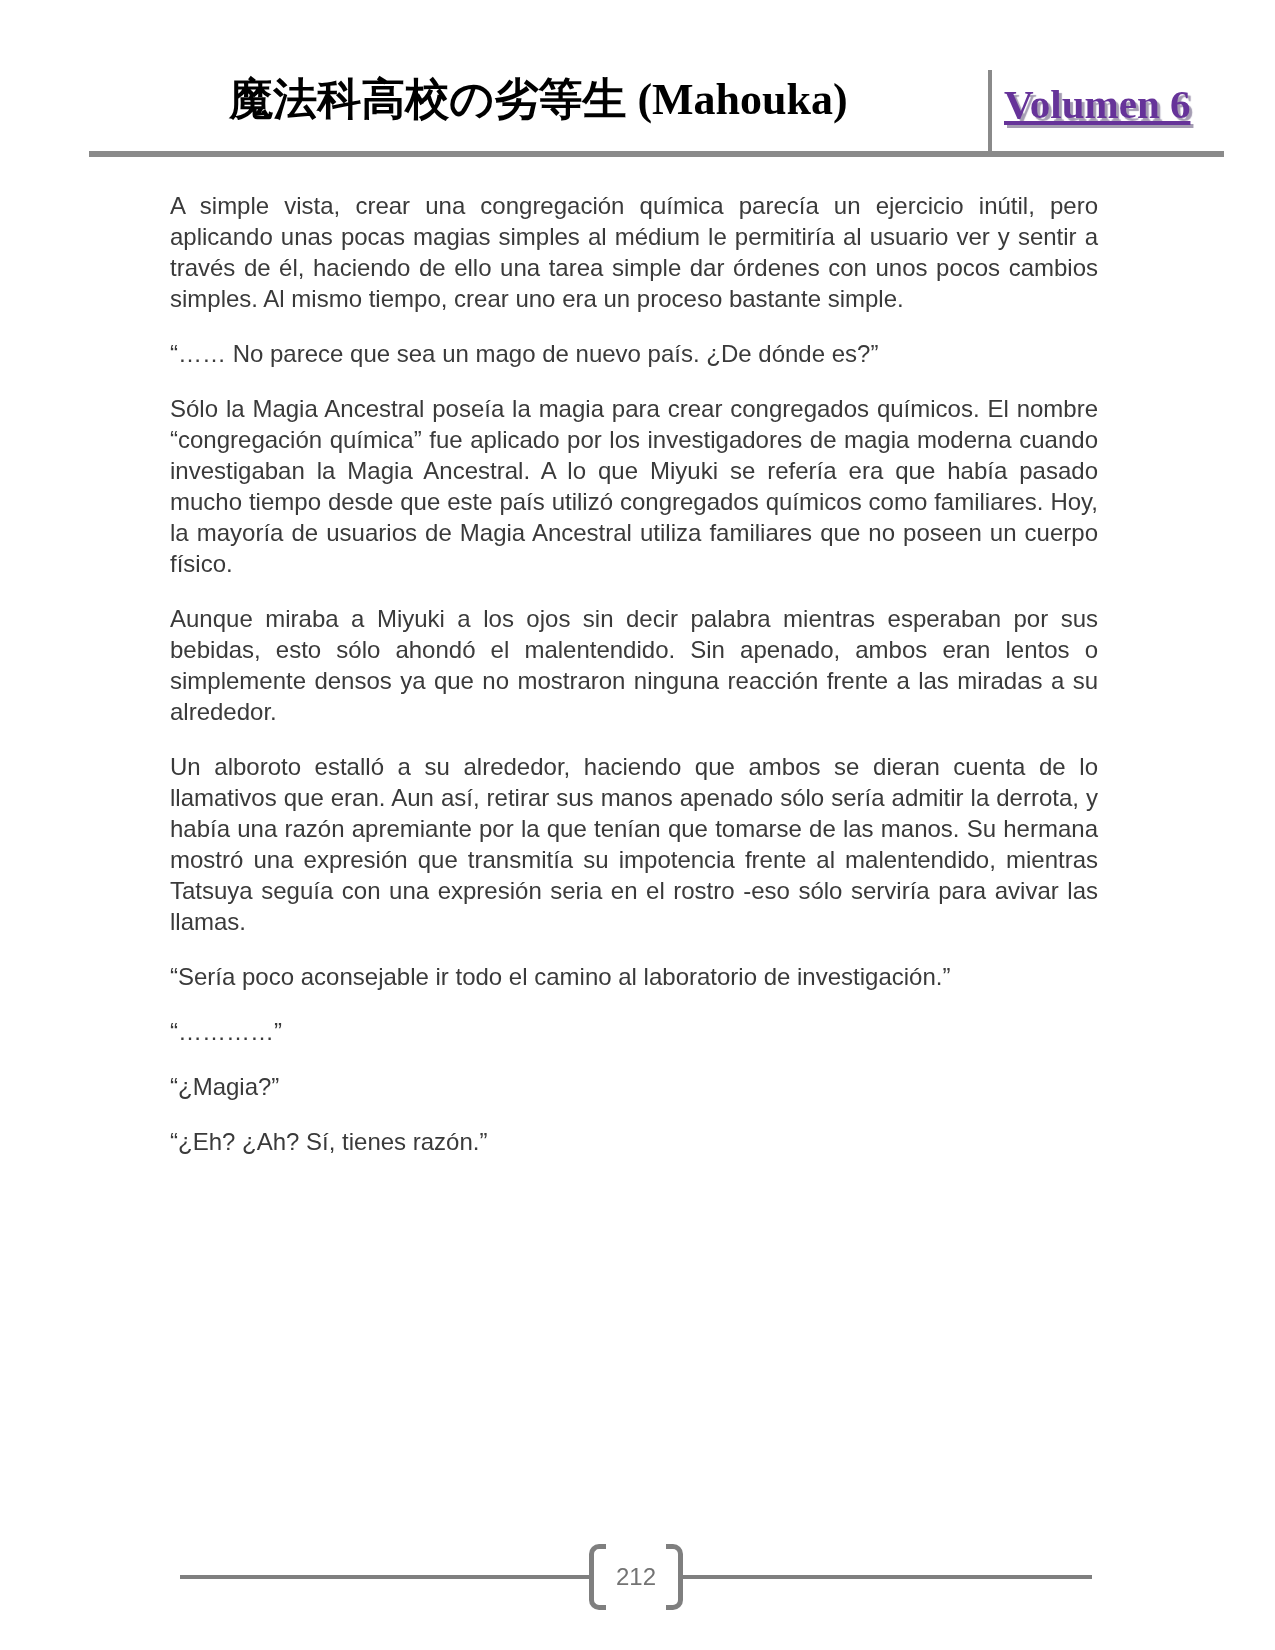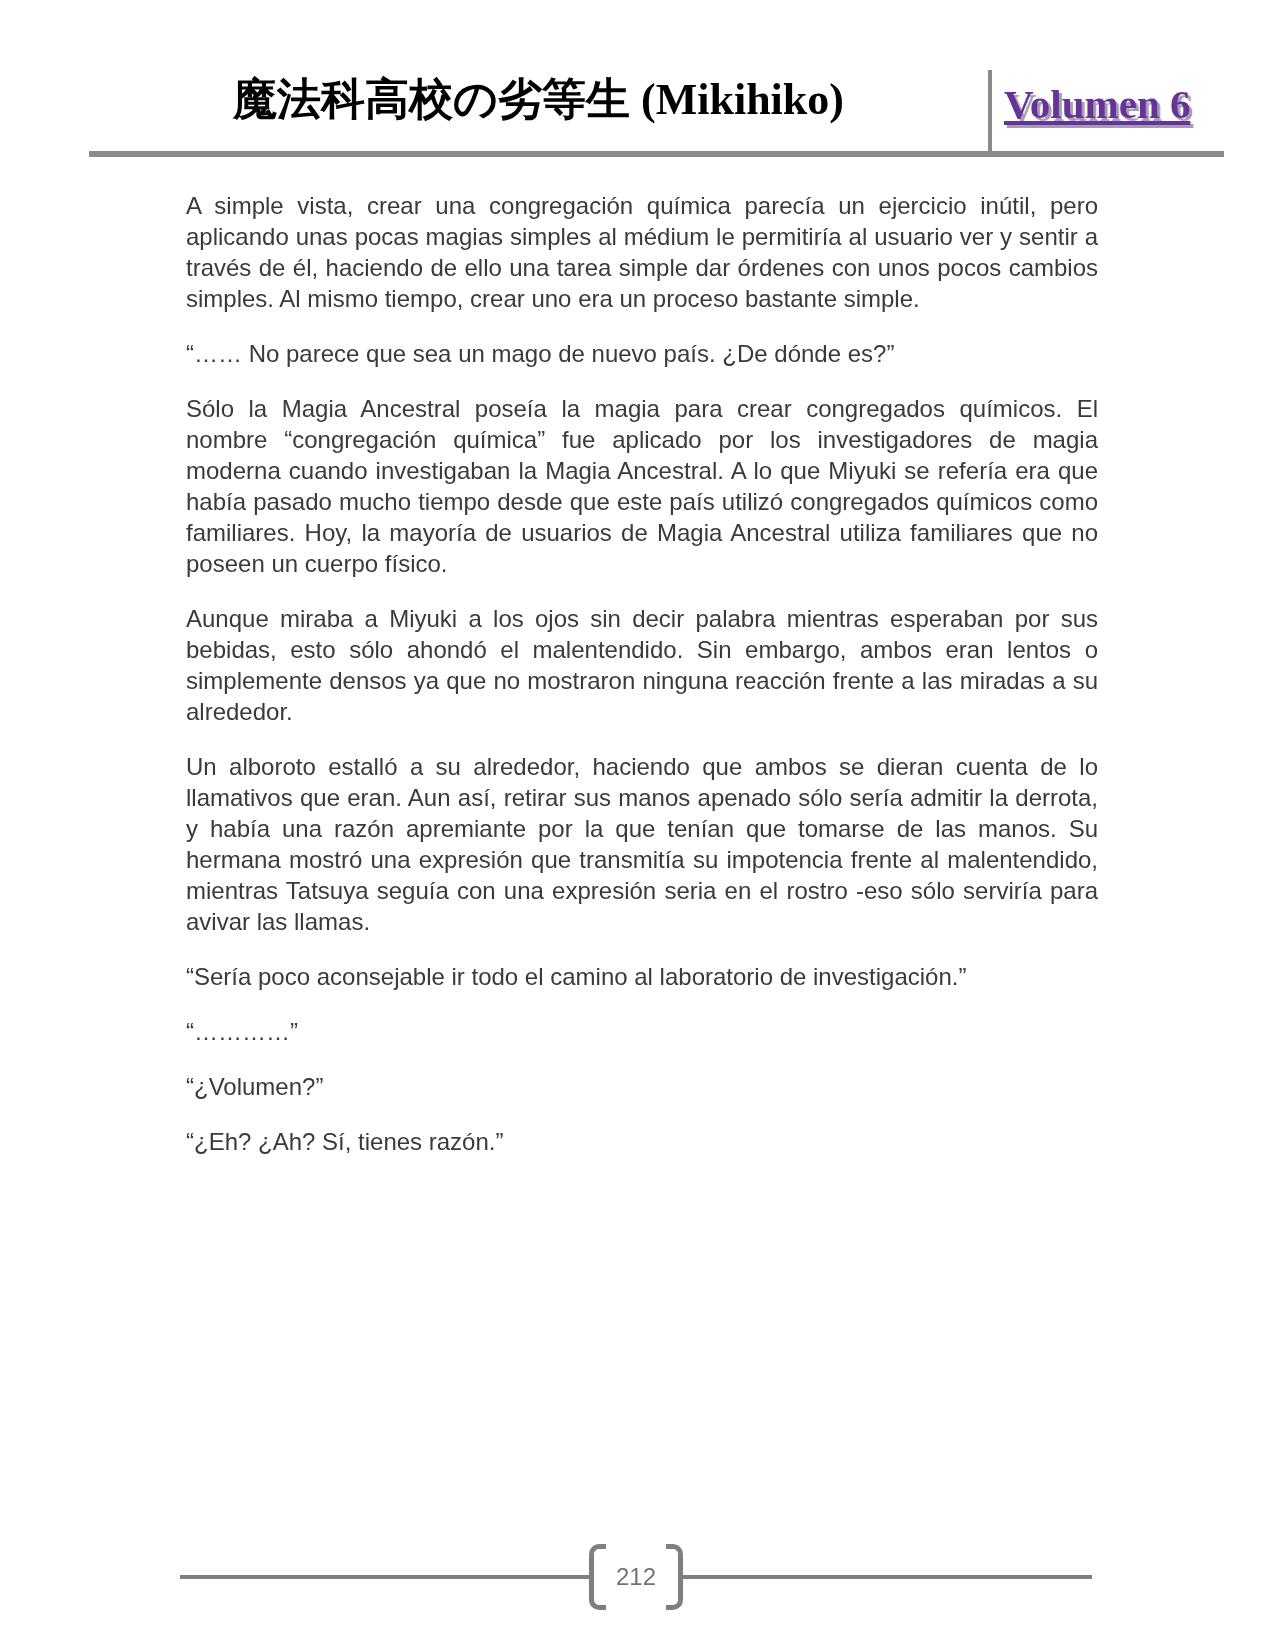--- a/index.html
+++ b/index.html
@@ -59,21 +59,21 @@
   .body-text {
     position: absolute;
     left: 170px;
     top: 190px;
     width: 928px;
     color: #3a3a3a;
     font-size: 24px;
     line-height: 31px;
   }
   .body-text p {
-    margin: 0 0 24px 16px;
+    margin: 0 0 24px 0;
     text-align: justify;
     text-align-last: left;
   }
 
   
   .page-footer {
     position: absolute;
     left: 180px;
     top: 1544px;
     width: 912px;
@@ -106,37 +106,37 @@
     text-align: center;
     font-size: 24px;
     color: #737373;
   }
 </style>
 </head>
 <body>
 
 <div class="page">
 
-  <div class="header-title">魔法科高校の劣等生 (Mikihiko)</div>
+  <div class="header-title">魔法科高校の劣等生 (Mahouka)</div>
 
   <div class="header-divider"></div>
 
   <div class="volume-label">Volumen 6</div>
 
   <div class="header-rule"></div>
 
   <div class="body-text">
     <p>A simple vista, crear una congregación química parecía un ejercicio inútil, pero aplicando unas pocas magias simples al médium le permitiría al usuario ver y sentir a través de él, haciendo de ello una tarea simple dar órdenes con unos pocos cambios simples. Al mismo tiempo, crear uno era un proceso bastante simple.</p>
     <p>“…… No parece que sea un mago de nuevo país. ¿De dónde es?”</p>
     <p>Sólo la Magia Ancestral poseía la magia para crear congregados químicos. El nombre “congregación química” fue aplicado por los investigadores de magia moderna cuando investigaban la Magia Ancestral. A lo que Miyuki se refería era que había pasado mucho tiempo desde que este país utilizó congregados químicos como familiares. Hoy, la mayoría de usuarios de Magia Ancestral utiliza familiares que no poseen un cuerpo físico.</p>
-    <p>Aunque miraba a Miyuki a los ojos sin decir palabra mientras esperaban por sus bebidas, esto sólo ahondó el malentendido. Sin embargo, ambos eran lentos o simplemente densos ya que no mostraron ninguna reacción frente a las miradas a su alrededor.</p>
+    <p>Aunque miraba a Miyuki a los ojos sin decir palabra mientras esperaban por sus bebidas, esto sólo ahondó el malentendido. Sin apenado, ambos eran lentos o simplemente densos ya que no mostraron ninguna reacción frente a las miradas a su alrededor.</p>
     <p>Un alboroto estalló a su alrededor, haciendo que ambos se dieran cuenta de lo llamativos que eran. Aun así, retirar sus manos apenado sólo sería admitir la derrota, y había una razón apremiante por la que tenían que tomarse de las manos. Su hermana mostró una expresión que transmitía su impotencia frente al malentendido, mientras Tatsuya seguía con una expresión seria en el rostro -eso sólo serviría para avivar las llamas.</p>
     <p>“Sería poco aconsejable ir todo el camino al laboratorio de investigación.”</p>
     <p>“…………”</p>
-    <p>“¿Volumen?”</p>
+    <p>“¿Magia?”</p>
     <p>“¿Eh? ¿Ah? Sí, tienes razón.”</p>
   </div>
 
   <div class="page-footer">
     <div class="footer-line"></div>
     <div class="footer-bracket left"></div>
     <div class="page-number">212</div>
     <div class="footer-bracket right"></div>
     <div class="footer-line"></div>
   </div>

